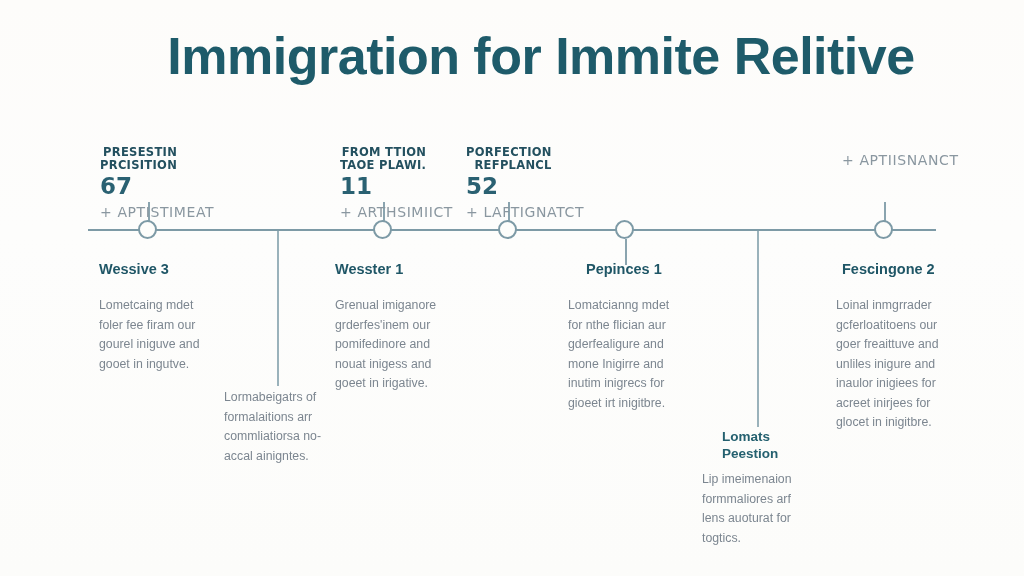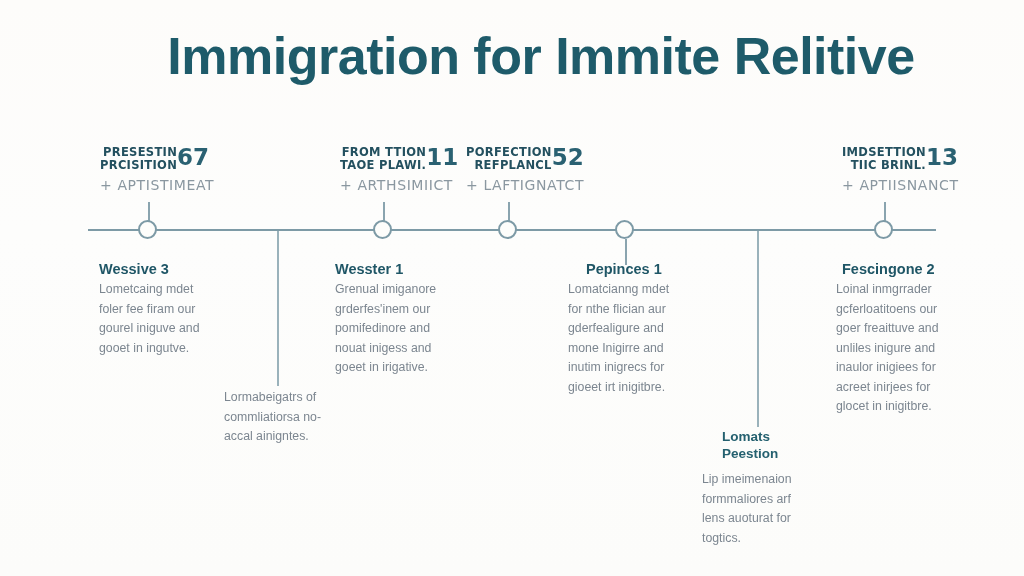--- a/index.html
+++ b/index.html
@@ -75,21 +75,23 @@
     background: #9ab2bb;
     top: 231px;
   }
   
   .toplabel {
     position: absolute;
     text-align: left;
   }
   .toplabel .headline {
     display: flex;
-    align-items: center;
+    align-items: flex-start;
+    gap: 6px;
+    flex-direction: column;
   }
   .toplabel .twolines {
     font-family: "DejaVu Sans", sans-serif;
     font-size: 11.5px;
     font-weight: bold;
     line-height: 12.5px;
     letter-spacing: 0.3px;
     color: #23505f;
     text-transform: uppercase;
     text-align: right;
@@ -113,21 +115,21 @@
   }
   
   .block {
     position: absolute;
   }
   .block .heading {
     font-family: "Liberation Sans", sans-serif;
     font-size: 14.5px;
     font-weight: bold;
     color: #1f5666;
-    margin-bottom: 3px;
+    margin-bottom: 19px;
     white-space: nowrap;
   }
   .block .para {
     font-family: "Liberation Sans", sans-serif;
     font-size: 12.3px;
     line-height: 19.5px;
     color: #7c8690;
   }
   .block .para .ln {
     display: block;
@@ -201,27 +203,20 @@
     </div>
     <div class="sub">+ LAFTIGNATCT</div>
   </div>
 
   <div class="stem stem-down" style="left:625px;"></div>
   <div class="marker" style="left:615px;"></div>
 
   <div class="stem stem-up" style="left:884px;"></div>
   <div class="marker" style="left:874px;"></div>
   <div class="toplabel" style="left:842px; top:146px;">
-    <div class="headline">
-      <div class="twolines">
-        <span>IMDSETTION</span><br>
-        <span>TIIC BRINL.</span>
-      </div>
-      <div class="bignum">13</div>
-    </div>
     <div class="sub">+ APTIISNANCT</div>
   </div>
 
   <div class="droppipe" style="left:277px; height:155px;"></div>
   <div class="droppipe" style="left:757px; height:196px;"></div>
 
   <div class="block" style="left:99px; top:261px; width:185px;">
     <div class="heading">Wessive 3</div>
     <div class="para">
       <span class="ln">Lometcaing mdet</span>
@@ -263,20 +258,21 @@
       <span class="ln">unliles inigure and</span>
       <span class="ln">inaulor inigiees for</span>
       <span class="ln">acreet inirjees for</span>
       <span class="ln">glocet in inigitbre.</span>
     </div>
   </div>
 
   <div class="annot" style="left:224px; top:388px; width:160px;">
     <div class="para">
       <span class="ln">Lormabeigatrs of</span>
+      <span class="ln">formalaitions arr</span>
       <span class="ln">commliatiorsa no-</span>
       <span class="ln">accal ainigntes.</span>
     </div>
   </div>
 
   <div class="annot" style="left:702px; top:428px; width:160px;">
     <div class="heading" style="margin-left:20px;">
       <span class="ln">Lomats</span>
       <span class="ln">Peestion</span>
     </div>

